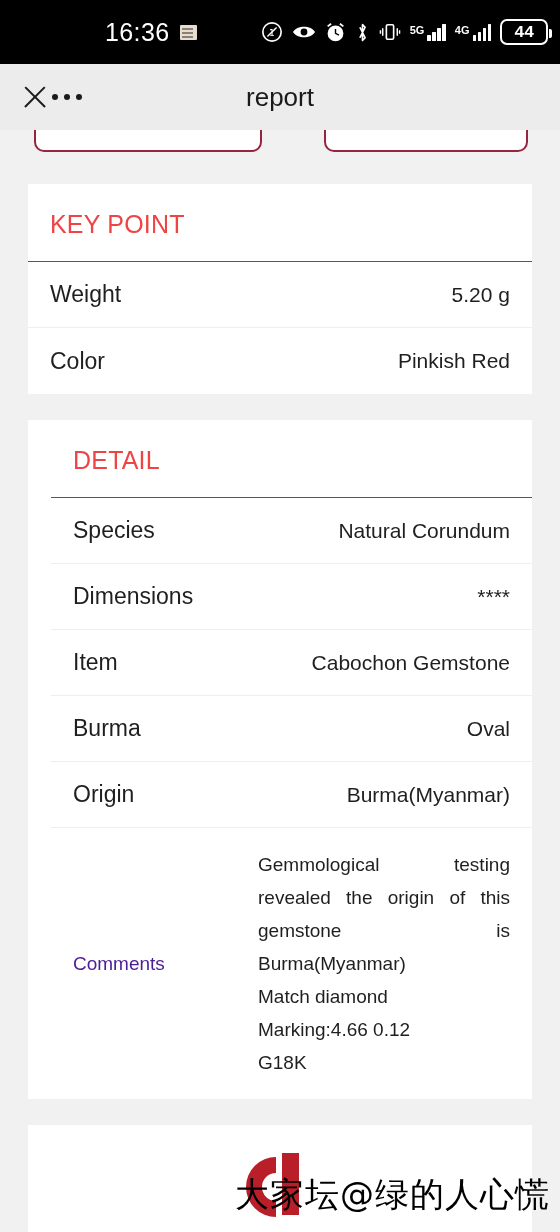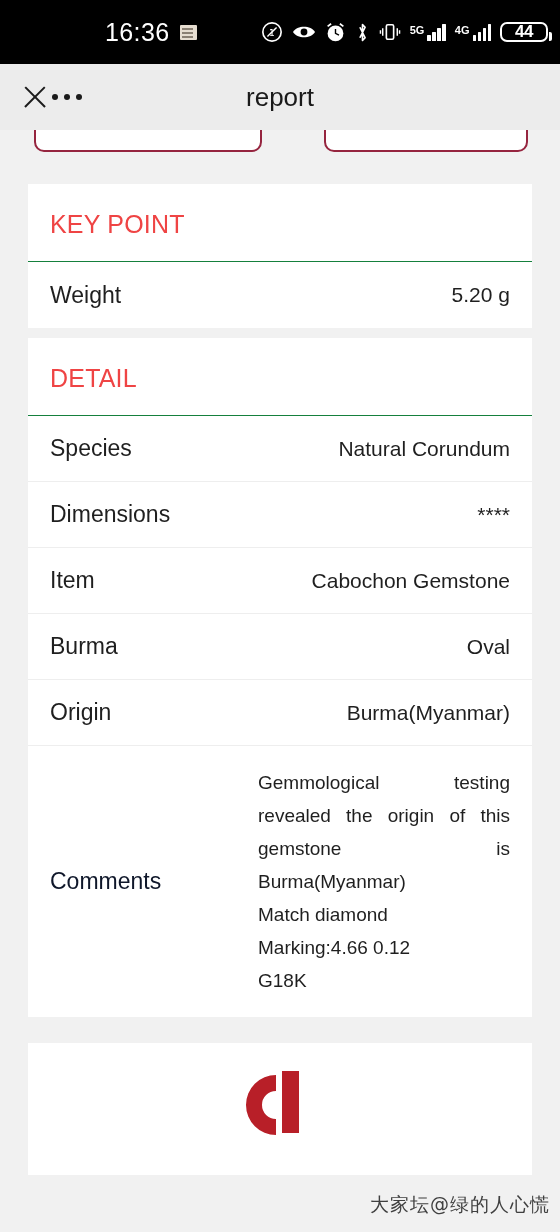--- a/index.html
+++ b/index.html
@@ -79,27 +79,28 @@
     margin-top: 1px;
   }
   .sig-bars { display: flex; align-items: flex-end; gap: 1.5px; height: 17px; }
   .sig-bars i { width: 3.5px; background: #fff; display: block; border-radius: 0.5px; }
   .sig-bars i:nth-child(1) { height: 6px; }
   .sig-bars i:nth-child(2) { height: 9px; }
   .sig-bars i:nth-child(3) { height: 13px; }
   .sig-bars i:nth-child(4) { height: 17px; }
 
   .battery {
-    width: 48px; height: 20px;
+    width: 48px; height: 26px;
     border: 2.5px solid #fff;
     border-radius: 7px;
     display: flex;
     align-items: center;
     justify-content: center;
     position: relative;
+    font-family: Liberation Mono, monospace;
   }
   .battery::after {
     content: "";
     position: absolute;
     right: -6px; top: 8px;
     width: 3.5px; height: 9px;
     background: #fff;
     border-radius: 0 2px 2px 0;
   }
   .battery span { font-size: 17px; font-weight: bold; color: #fff; letter-spacing: -0.5px; }
@@ -160,21 +161,21 @@
   .cut-btn.left  { left: 34px;  width: 228px; }
   .cut-btn.right { right: 32px; width: 204px; }
 
   .spacer-top { height: 32px; }
 
   
   .card {
     margin: 0 28px;
     background: #ffffff;
   }
-  .card + .card { margin-top: 10px; }
+  .card + .card { margin-top: 26px; padding-left: 23px; }
 
   .card-title {
     padding: 26px 22px 22px 22px;
     font-size: 25px;
     color: #ef4444;
     letter-spacing: 0.2px;
     border-bottom: 1px solid #15803d;
   }
 
   .row {
@@ -203,21 +204,21 @@
     font-size: 23px;
   }
 
   
   .row.comments {
     align-items: center;
     padding-top: 20px;
     padding-bottom: 20px;
     min-height: 180px;
   }
-  .comments-label { font-size: 23px; color: #0f172a; white-space: nowrap; }
+  .comments-label { font-size: 19px; color: #4c1d95; white-space: nowrap; }
   .comments-body {
     width: 252px;
     font-size: 19px;
     line-height: 33px;
     color: #1f1f1f;
     text-align: justify;
     text-align-last: left;
   }
   .comments-body .nobreak { text-align: left; }
 
@@ -233,22 +234,22 @@
     height: 76px;
     margin: 0 auto 6px auto;
     position: relative;
   }
 
   
   .watermark {
     position: absolute;
     right: 10px;
     bottom: 14px;
-    font-size: 19px;
-    color: #404040;
+    font-size: 34px;
+    color: #000000;
     letter-spacing: 1px;
     white-space: nowrap;
     font-family: "DejaVu Sans", sans-serif;
     pointer-events: none;
   }
 </style>
 </head>
 <body>
 
 <div class="phone">
@@ -331,20 +332,24 @@
     </div>
 
     <div class="spacer-top"></div>
 
     <div class="card">
       <div class="card-title">KEY POINT</div>
 
       <div class="row">
         <span class="row-label">Weight</span>
         <span class="row-value">5.20 g</span>
+      </div>
+      <div class="row">
+        <span class="row-label">Color</span>
+        <span class="row-value">Pinkish Red</span>
       </div>
     </div>
 
     <div class="card">
       <div class="card-title">DETAIL</div>
 
       <div class="row">
         <span class="row-label">Species</span>
         <span class="row-value">Natural Corundum</span>
       </div>

